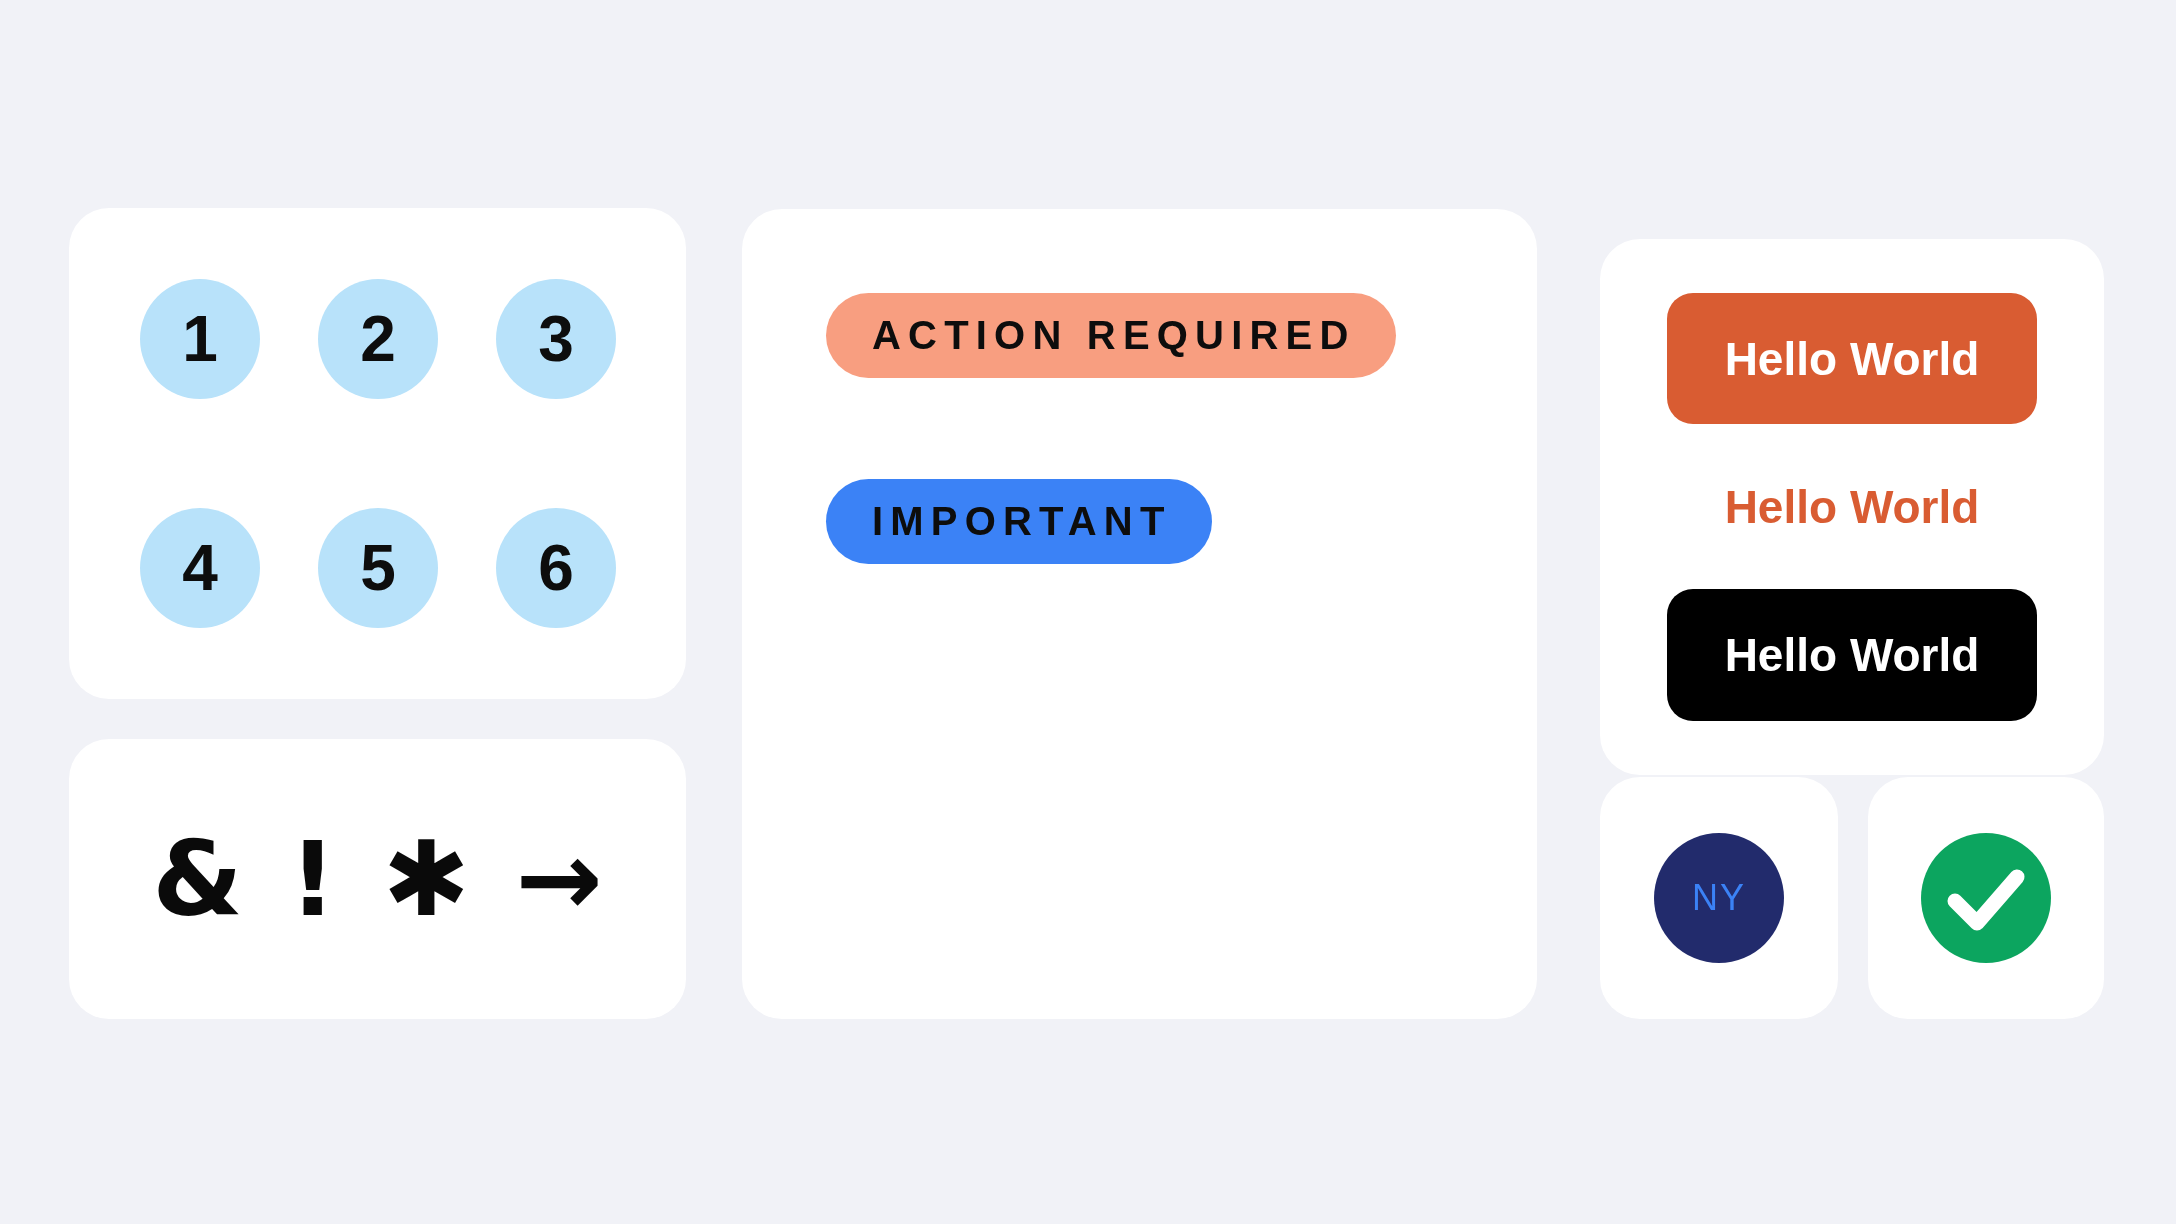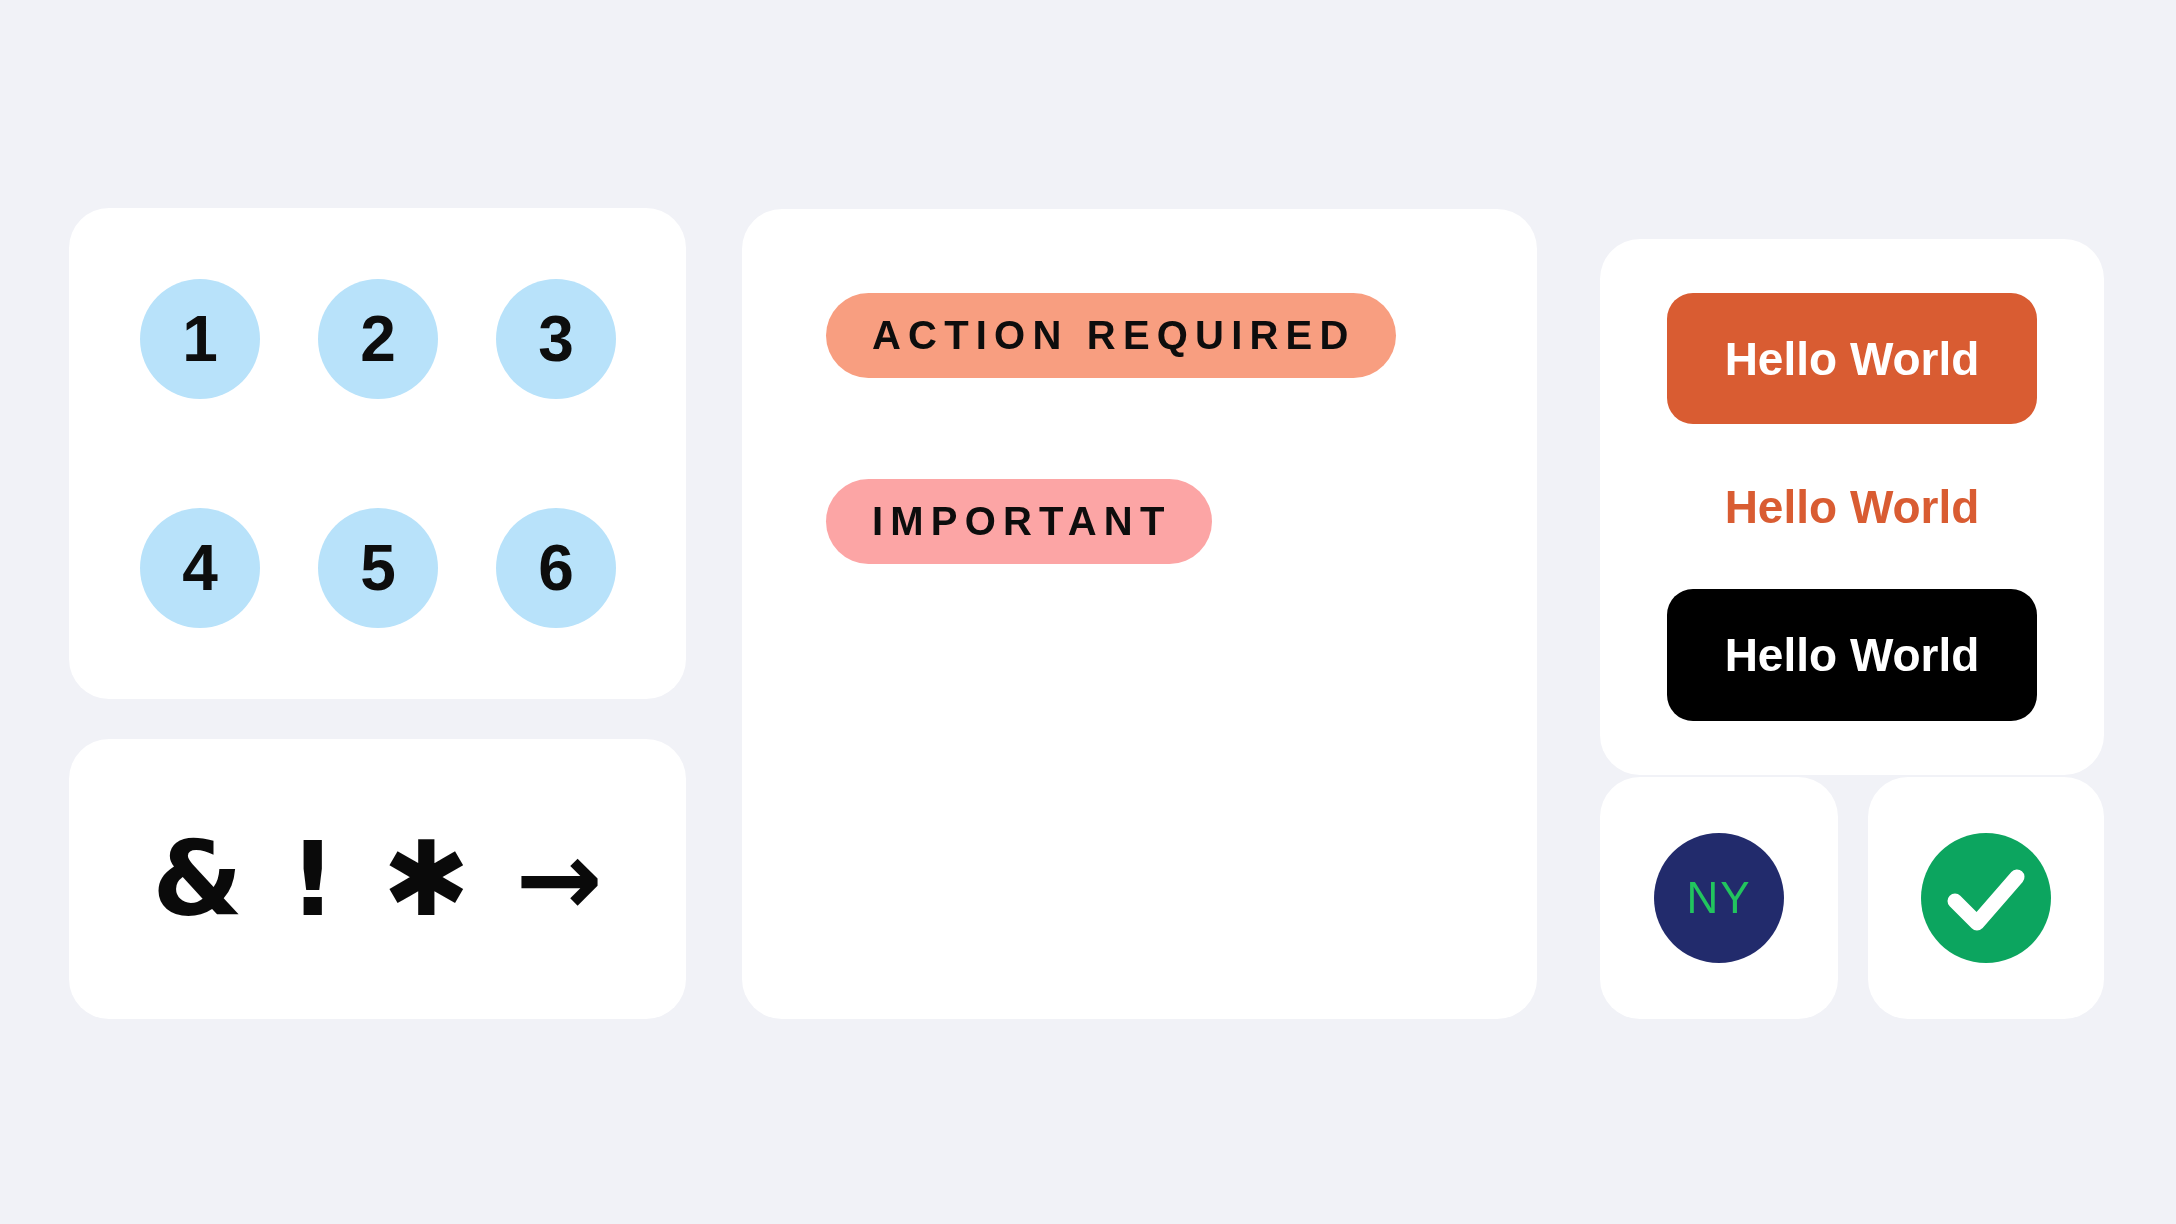--- a/index.html
+++ b/index.html
@@ -57,21 +57,21 @@
   .badge {
     height: 85px;
     border-radius: 43px;
     display: flex; align-items: center;
     padding: 0 40px 0 46px;
     font-size: 40px; font-weight: 600; letter-spacing: 0.18em;
     color: #0D0D0D; white-space: nowrap;
   }
   .badge-salmon { background: #F89E80; }
   .badge-blue   { background: #B8E2FA; }
-  .badge-purple { background: #fca5a5; }
+  .badge-purple { background: #3b82f6; }
   .badge-green  { background: #5CC79D; }
 
   
   #card-buttons { left: 1600px; top: 203px; width: 504px; height: 536px; margin-top: 36px; }
   .buttons-col {
     width: 100%; height: 100%;
     box-sizing: border-box;
     padding: 54px 67px;
     display: flex; flex-direction: column; justify-content: space-between;
   }
@@ -86,21 +86,21 @@
   .btn-link   { height: 64px;  background: transparent; color: #D95C32; }
   .btn-black  { height: 132px; background: #000000; color: #FFFFFF; }
 
   
   #card-avatar { left: 1600px; top: 777px; width: 238px; height: 242px;
                  display: flex; align-items: center; justify-content: center; }
   .avatar-circle {
     width: 130px; height: 130px; border-radius: 50%;
     background: #222B6C;
     display: flex; align-items: center; justify-content: center;
-    color: #22c55e; font-size: 44px; font-weight: 400; letter-spacing: 2px;
+    color: #3b82f6; font-size: 36px; font-weight: 400; letter-spacing: 2px;
   }
   #card-check { left: 1868px; top: 777px; width: 236px; height: 242px;
                 display: flex; align-items: center; justify-content: center; }
   .check-icon-wrap { width: 130px; height: 130px; }
 </style>
 </head>
 <body>
 
 <div class="canvas">
 

